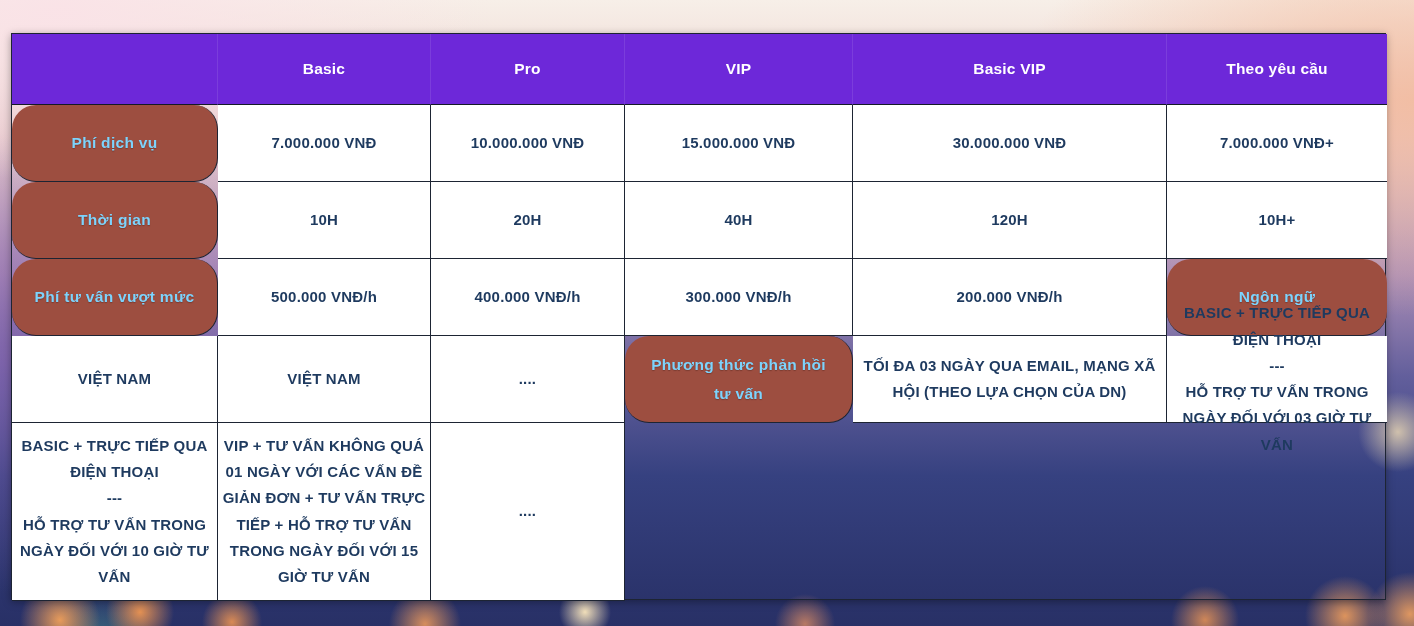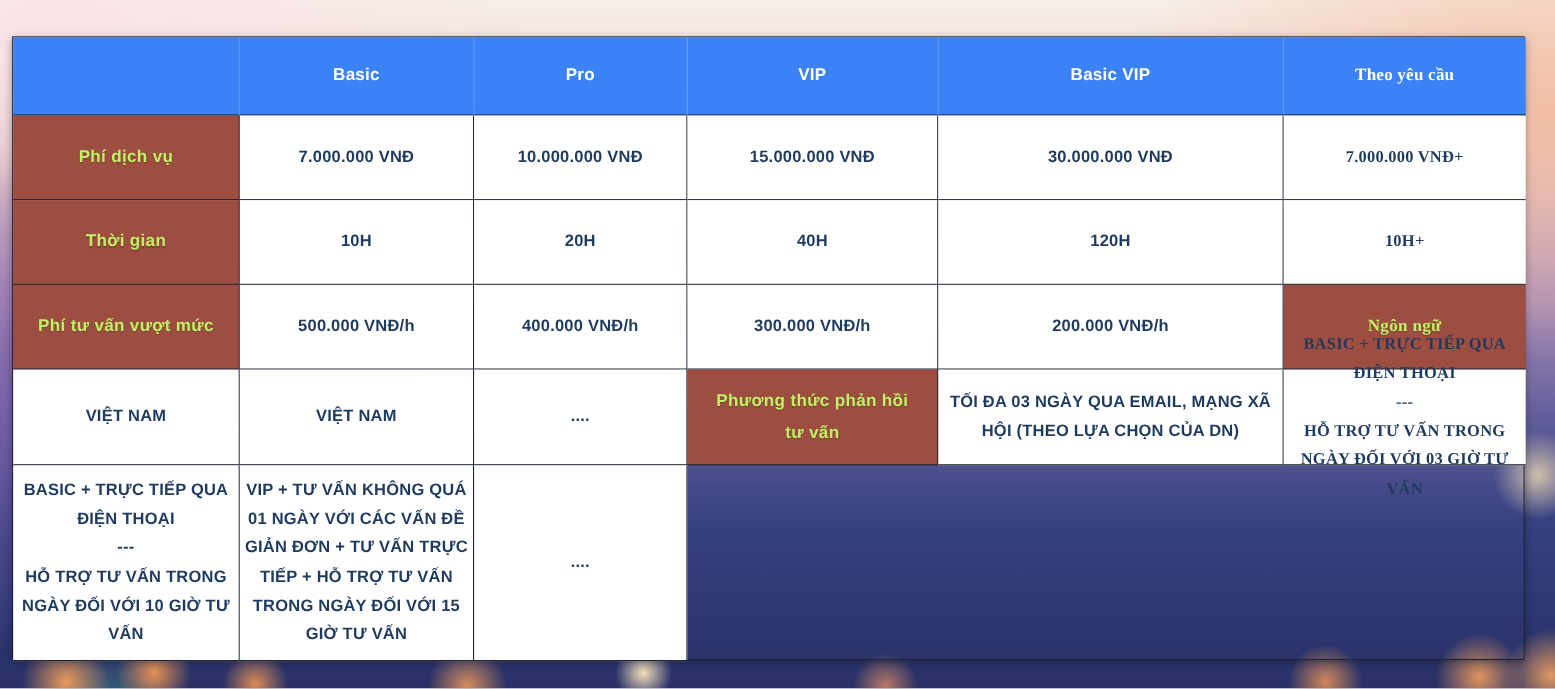--- a/index.html
+++ b/index.html
@@ -40,41 +40,42 @@
     border: 1px solid #1d2433;
     box-shadow: 0 2px 8px rgba(0,0,0,.35);
   }
   .cell {
     display: flex; align-items: center; justify-content: center;
     text-align: center;
     border-right: 1px solid #1d2433;
     border-bottom: 1px solid #1d2433;
     font-weight: bold;
   }
-  .cell:nth-child(6n) { border-right: none; font-family: Liberation Serif, serif; }
+  .cell:nth-child(6n) { border-right: none; }
 
   .hcell {
-    background: #3b82f6;
+    background: #6d28d9;
     color: #ffffff;
     font-size: 15.5px;
     letter-spacing: .2px;
     border-right: 1px solid rgba(255,255,255,.10);
     border-bottom: 1px solid #141a26;
     text-align: center;
   }
   .hcell:nth-child(6n) { border-right: none; }
 
   .lcell {
     background: #9d4e40;
-    color: #bef264;
+    color: #7dd3fc;
     font-size: 15.5px;
     letter-spacing: .3px;
     padding: 12px 18px;
     line-height: 1.9;
     text-shadow: 0 1px 1px rgba(60,25,20,.35);
+    border-radius: 24px;
   }
 
   .vcell {
     background: #ffffff;
     color: #1e3a5f;
     font-size: 15px;
     letter-spacing: .2px;
     padding: 0 4px;
     line-height: 1.75;
     white-space: pre-line;

